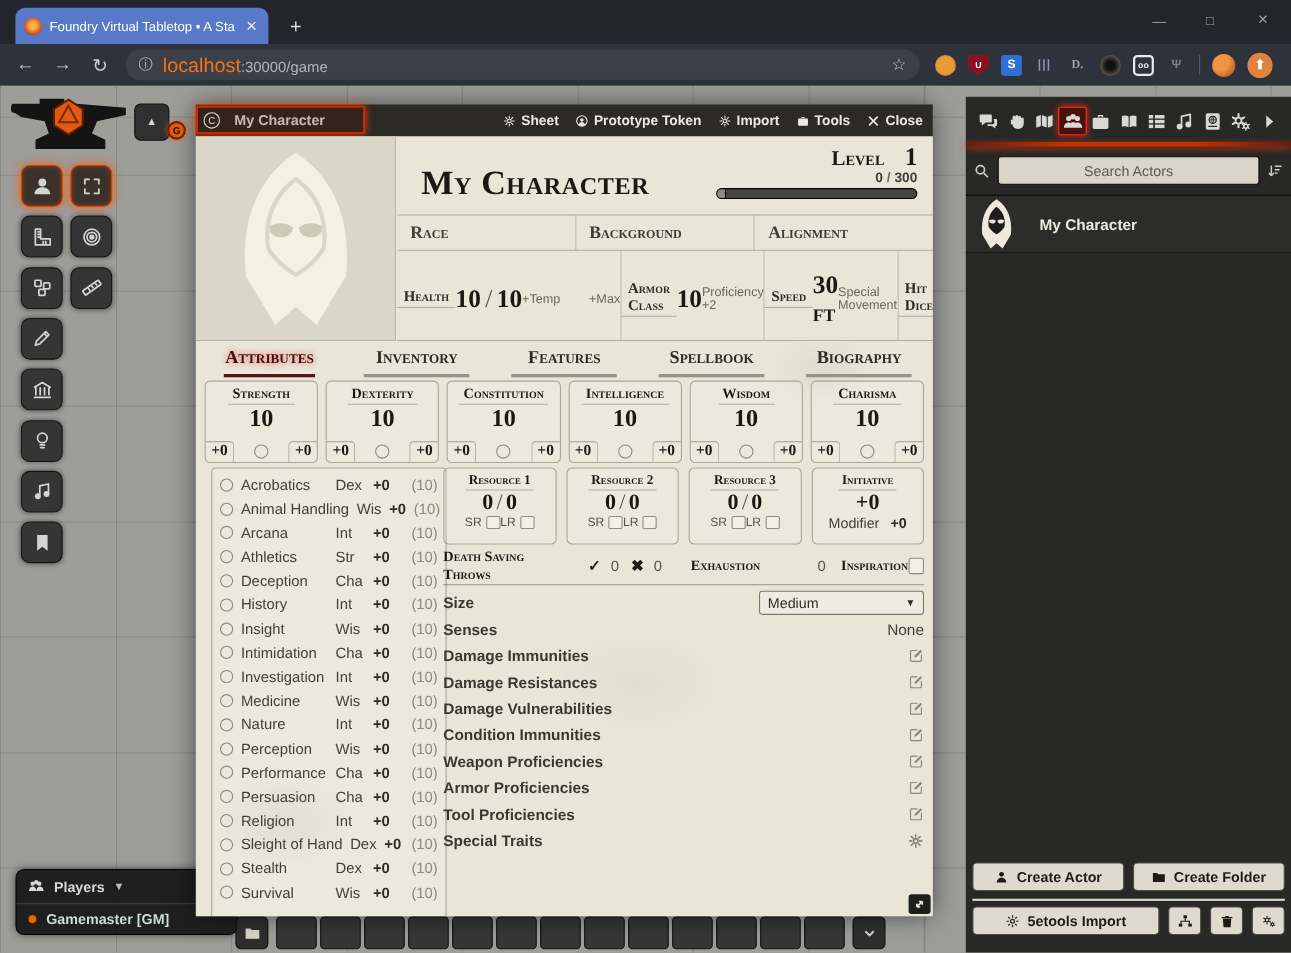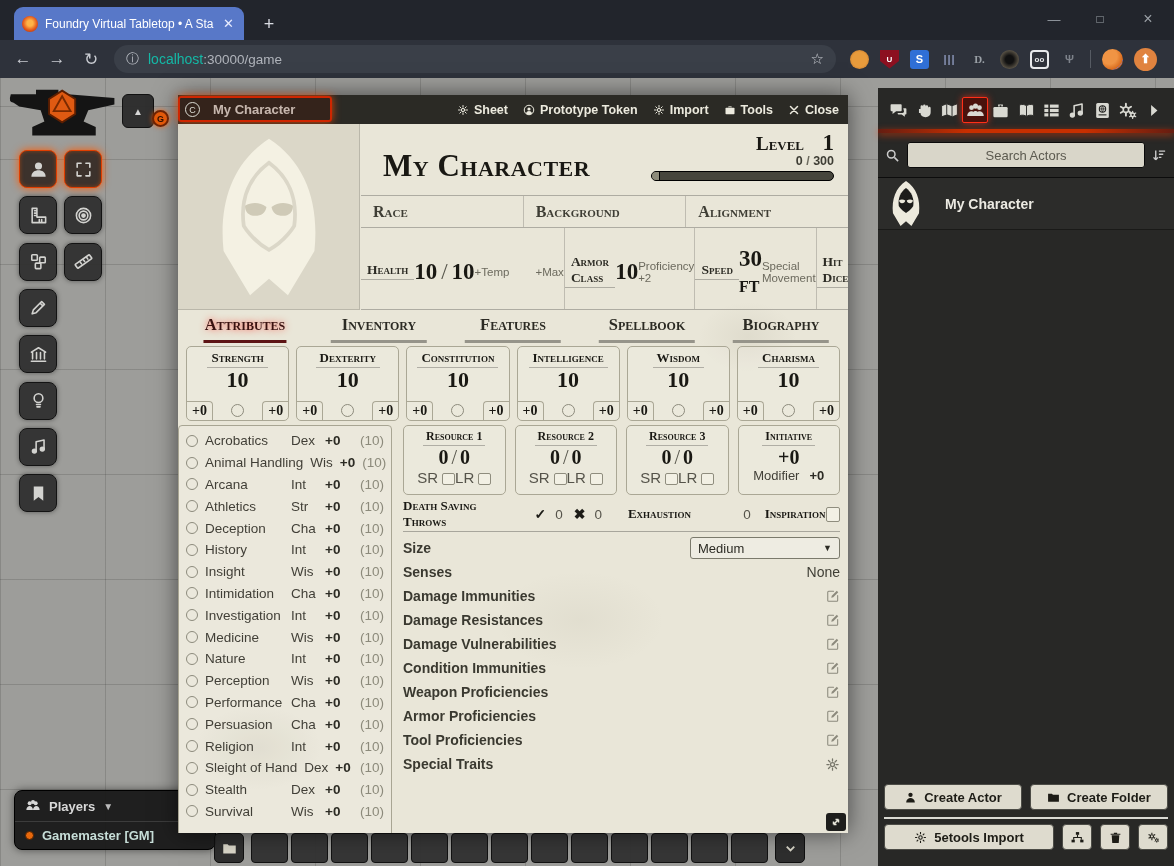--- a/index.html
+++ b/index.html
@@ -19,21 +19,21 @@
   .newtab { left:256px; top:11px; width:26px; height:26px; color:#d9dce3; font-size:18px;
     display:flex; align-items:center; justify-content:center; border-radius:50%; }
   .wctl { top:0; height:38px; width:44px; color:#9aa0a6; font-size:13px;
     display:flex; align-items:center; justify-content:center; }
   #toolbar { left:0; top:40px; width:1174px; height:38px; background:#2e323b;
     display:flex; align-items:center; }
   .navbtn { color:#c8cbd1; font-size:17px; width:34px; text-align:center; }
   #urlbar { margin-left:6px; width:722px; height:28px; background:#3a3f48; border-radius:14px;
     display:flex; align-items:center; padding:0 12px; gap:9px; }
   #urlbar .info { color:#b6bac1; font-size:13px; }
-  #urlbar .host { color:#14b8a6; font-size:14px; }
+  #urlbar .host { color:#f97316; font-size:18px; }
   #urlbar .rest { color:#b0b4bb; font-size:13.5px; }
   #urlbar .star { margin-left:auto; color:#c8cbd1; font-size:15px; }
   #extrow { display:flex; align-items:center; gap:11px; margin-left:14px; }
   .ext { width:19px; height:19px; display:flex; align-items:center; justify-content:center;
     font-size:11px; font-weight:bold; color:#cfd2d8; }
   .ext-cookie{ border-radius:50%; background:radial-gradient(circle,#e89b3c 55%,#ad6323 100%); }
   .ext-shield{ background:#8c1020; clip-path:polygon(0 0,100% 0,100% 60%,50% 100%,0 60%); color:#fff; font-size:8px;}
   .ext-s{ background:#2f6fd6; border-radius:3px; color:#fff; }
   .ext-grip{ color:#8b96b8; letter-spacing:1px; }
   .ext-d{ color:#9aa0a6; font-family:"Liberation Serif",serif; }
@@ -156,38 +156,38 @@
     margin-top:3px; padding:0 4px 1px; }
   .abil .val { font-family:"Liberation Serif",serif; font-weight:bold; font-size:22px; line-height:24px; }
   .abil .foot { position:absolute; left:0; right:0; bottom:0; height:19px; display:flex;
     align-items:center; justify-content:space-between; }
   .abil .mini { width:26px; height:19px; font-family:"Liberation Serif",serif; font-weight:bold;
     font-size:14px; display:flex; align-items:center; justify-content:center; }
   .abil .mini.l { border-top:1px solid #aaa795; border-right:1px solid #aaa795; border-radius:0 4px 0 4px; }
   .abil .mini.r { border-top:1px solid #aaa795; border-left:1px solid #aaa795; border-radius:4px 0 4px 0; }
   .radio { width:13px; height:13px; border:1px solid #8d8b7d; border-radius:50%; background:transparent; }
 
-  #skillbox { left:0; top:301px; width:214px; height:440px; border:1px solid #a8a593;
+  #skillbox { left:14px; top:301px; width:214px; height:440px; border:1px solid #a8a593;
     border-radius:4px; background:rgba(255,255,255,.10); padding:4px 7px 0 7px; }
   .skrow { height:21.8px; display:flex; align-items:center; gap:7px; font-size:13.5px; color:#413f37; }
   .skrow .radio { width:12px; height:12px; flex:0 0 auto; }
   .skrow .nm { flex:1; white-space:nowrap; }
   .skrow .ab { width:27px; color:#413f37; }
   .skrow .md { width:24px; font-weight:bold; color:#2c2b24; }
   .skrow .pv { width:28px; color:#8c8a7b; text-align:right; }
 
   #rescol { left:225px; top:301px; width:437px; }
   #resrow { display:flex; gap:9px; }
   .resbox { flex:1; height:70px; border:1px solid #aaa795; border-radius:5px;
     background:rgba(255,255,255,.12); text-align:center; }
   .resbox .nm { font-size:12px; display:inline-block; border-bottom:1px solid rgba(0,0,0,.25);
     margin-top:3px; padding:0 3px 1px; white-space:nowrap; }
   .resbox .val { font-family:"Liberation Serif",serif; font-weight:bold; font-size:20px; line-height:22px; }
   .resbox .val .sep{ font-weight:normal; color:#55544a; padding:0 3px; }
-  .srlr { display:flex; justify-content:center; font-size:15px; color:#55534a;
+  .srlr { display:flex; justify-content:center; font-size:11px; color:#55534a;
     align-items:center; margin-top:1px; }
   .cb { width:13px; height:12px; border:1px solid #8f8d7e; border-radius:2px; background:#f2f0e4;
     display:inline-block; vertical-align:middle; margin-left:4px; }
   .resbox .modline { font-size:13px; color:#413f37; margin-top:0; }
   .resbox .modline b { margin-left:10px; color:#2c2b24; }
 
   #deathrow { display:flex; align-items:center; margin-top:8px; height:22px; font-size:13px; }
   #deathrow .dl { font-size:13px; }
   #deathrow .num { color:#55534a; font-size:13.5px; }
   #deathrow .mark { font-weight:bold; font-size:14px; color:#1c1b16; }

